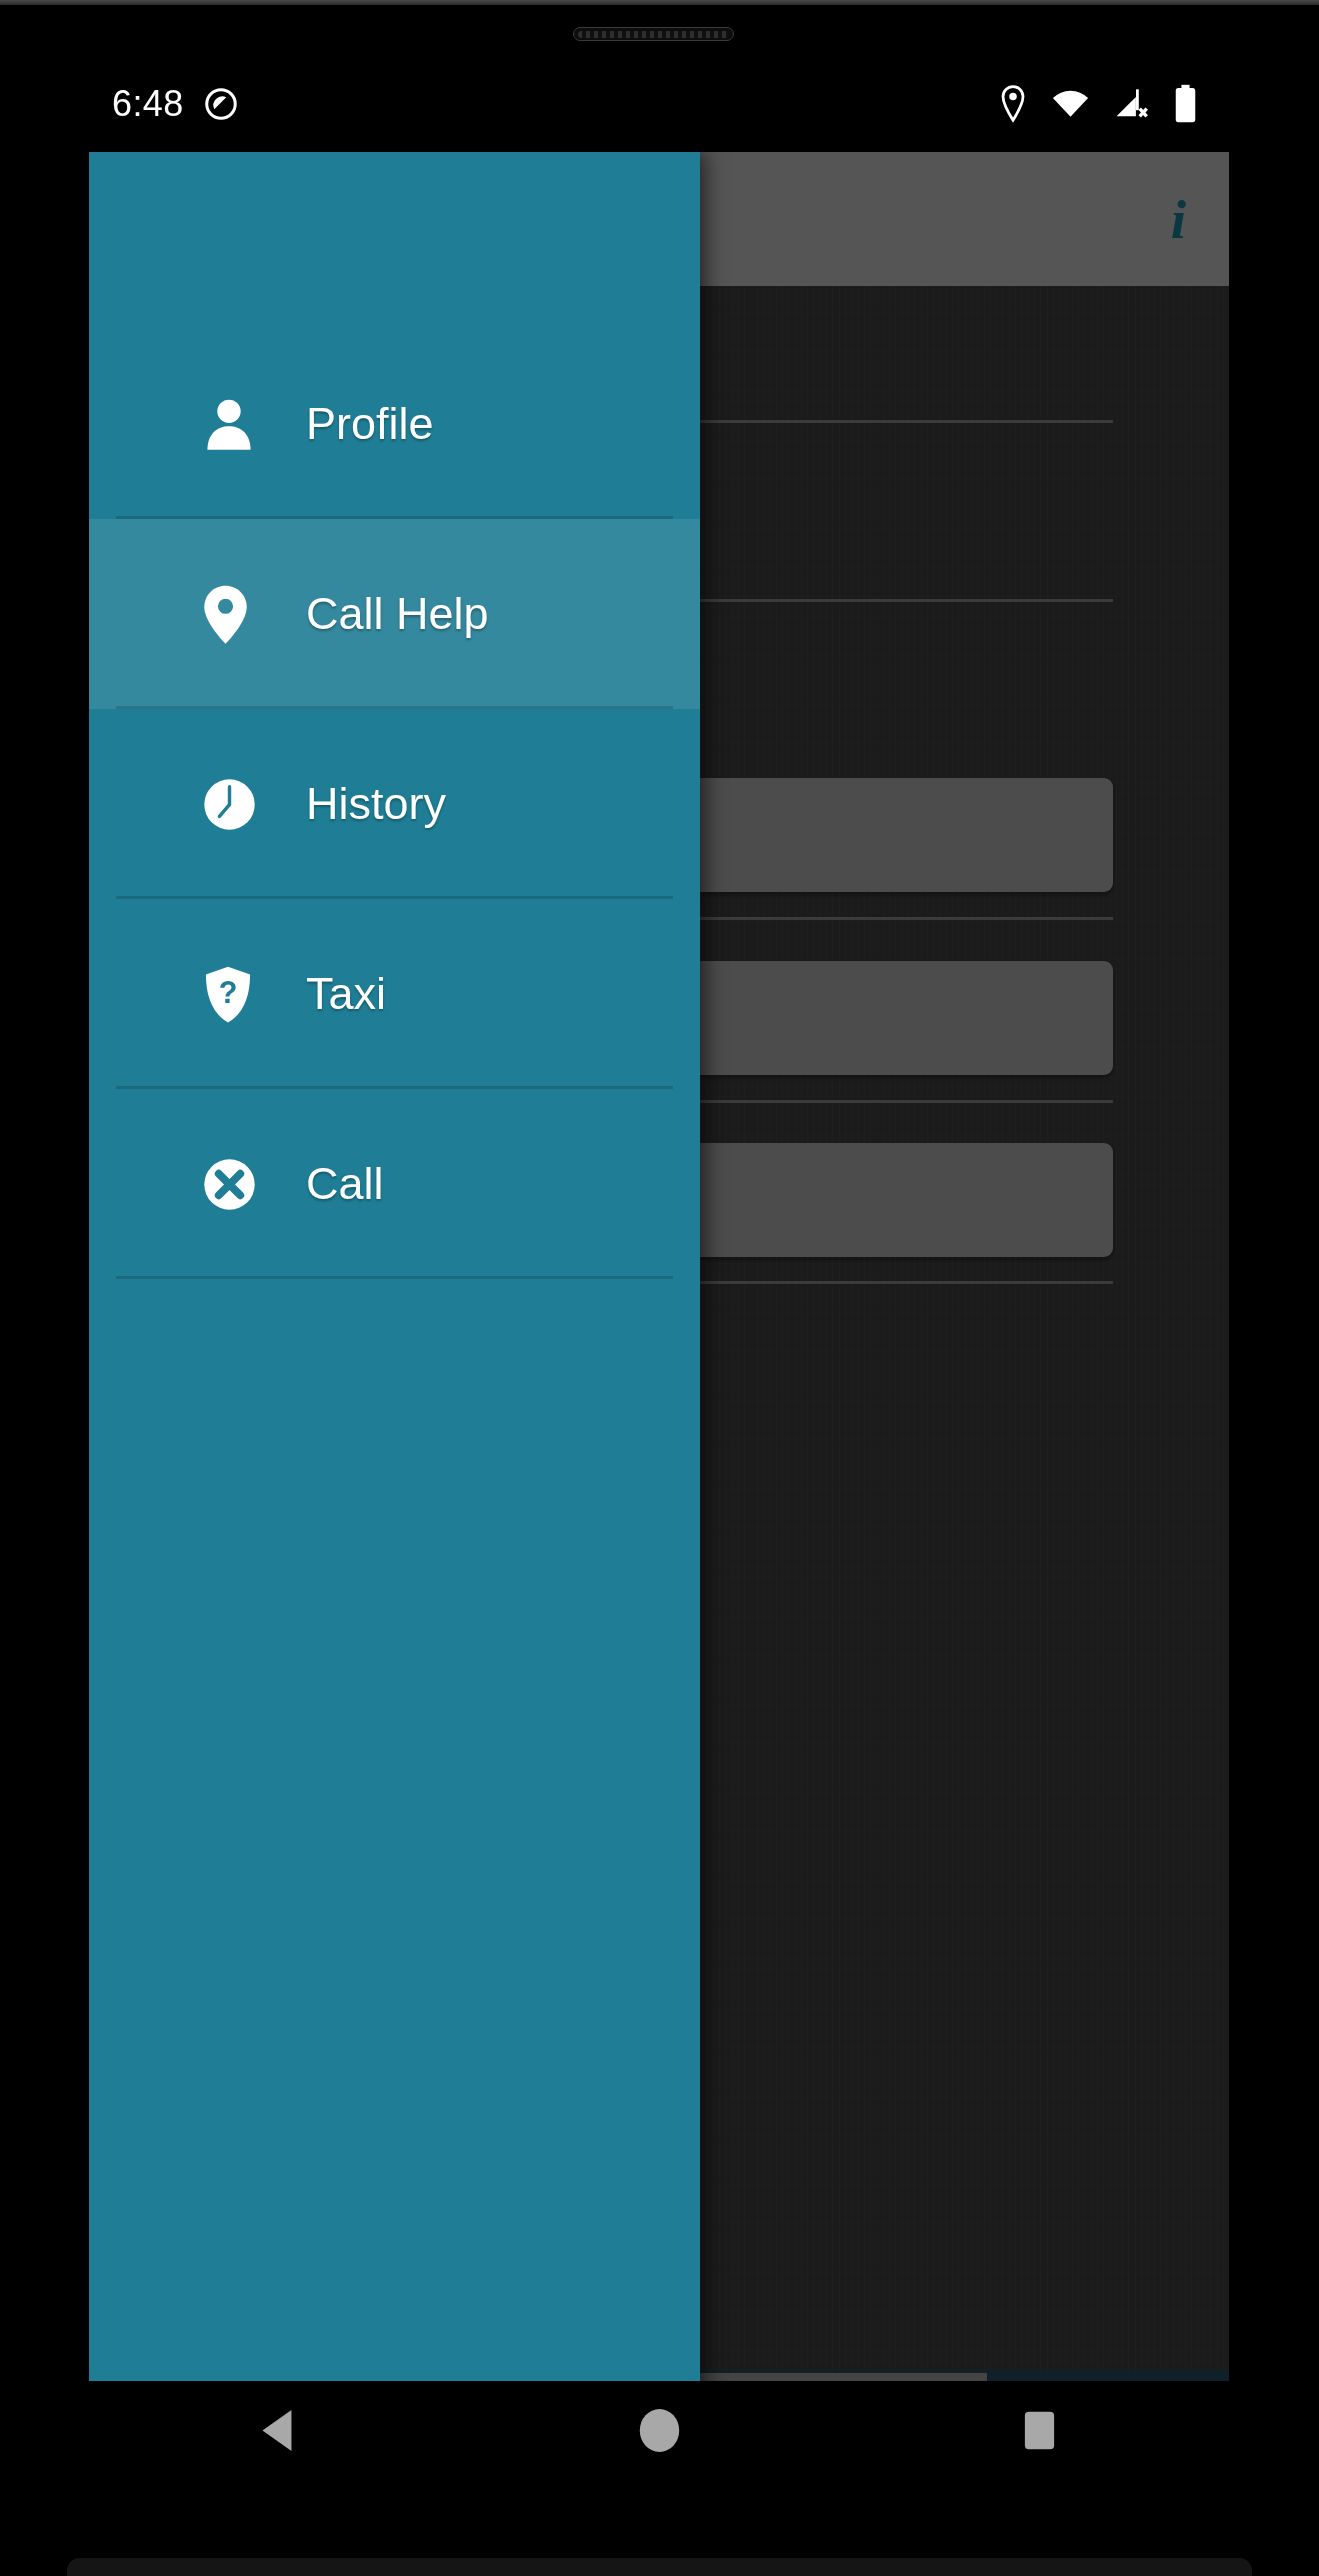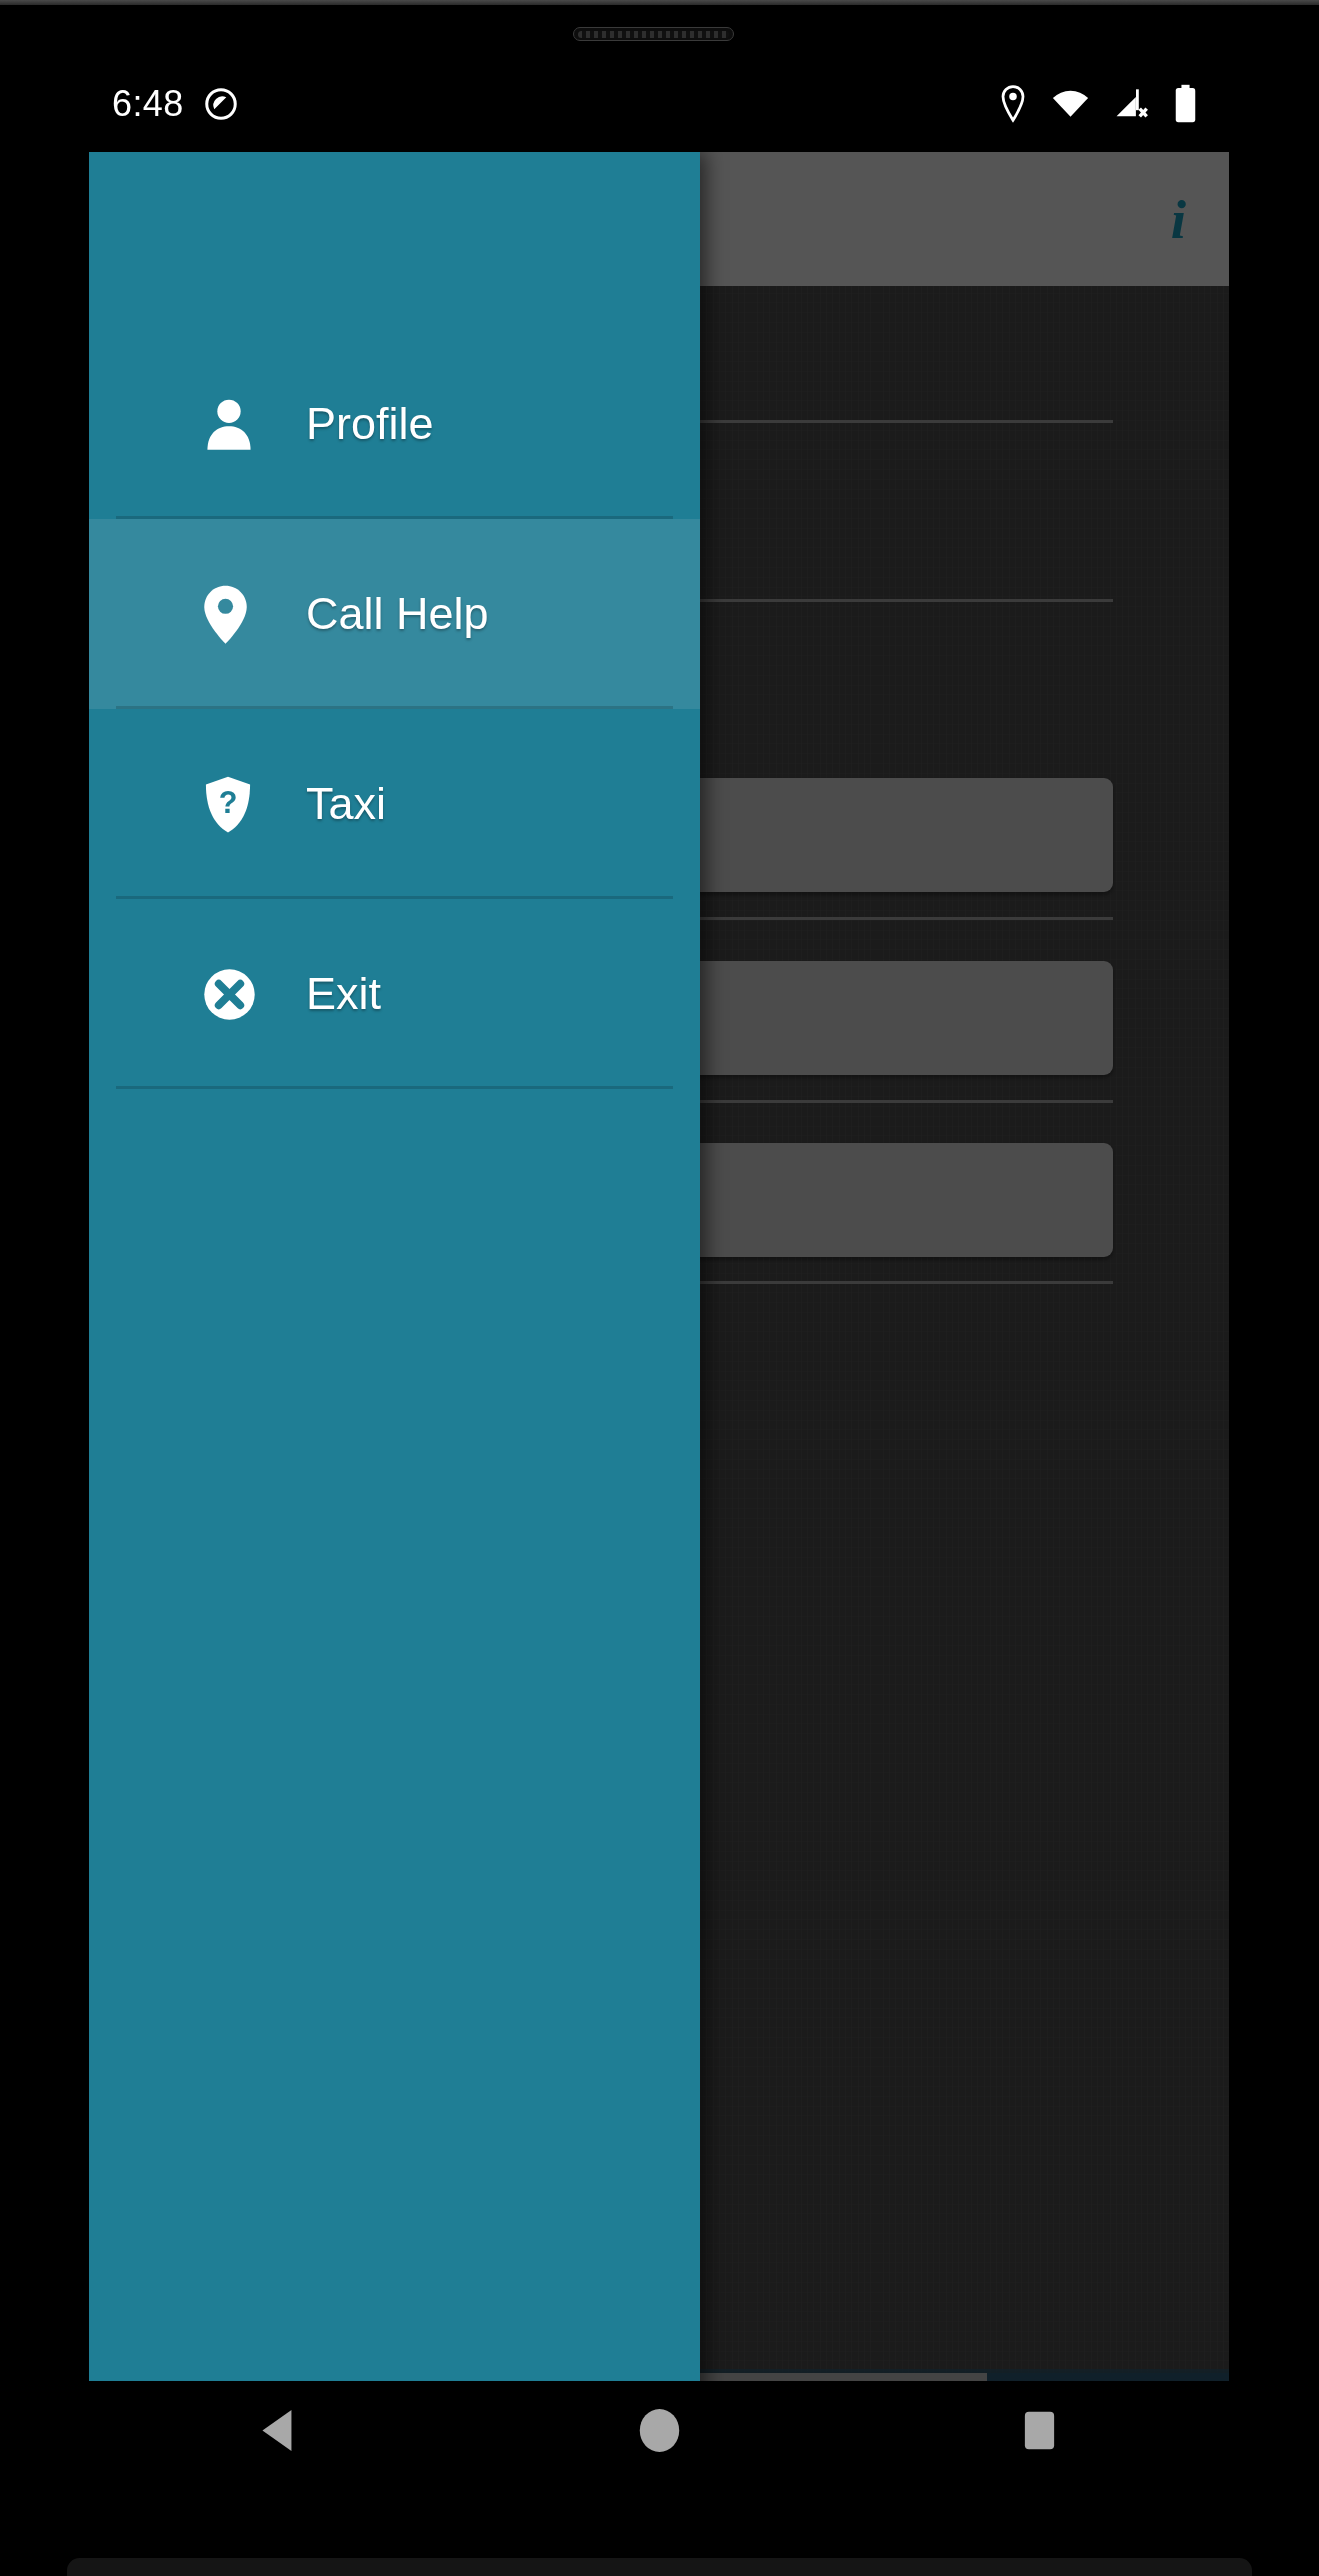--- a/index.html
+++ b/index.html
@@ -303,41 +303,51 @@
           <span class="d-icon">
             <svg width="47" height="61" viewBox="0 0 22 29">
               <path d="M11 0.8 C5.4 0.8 0.9 5.3 0.9 10.9 C0.9 18.3 11 28.4 11 28.4 C11 28.4 21.1 18.3 21.1 10.9 C21.1 5.3 16.6 0.8 11 0.8 Z" fill="#fff"></path>
               <circle cx="11" cy="10.6" r="3.6" fill="#35899e"></circle>
             </svg>
           </span>
           <span class="d-label">Call Help</span>
           <span class="drawer-divider"></span>
         </div>
 
+        <div class="drawer-item">
+          <span class="d-icon">
+            <svg width="55" height="55" viewBox="0 0 24 24">
+              <circle cx="12" cy="12" r="11" fill="#fff"></circle>
+              <path d="M12 4.2 L12 12 L7.6 17.2" stroke="#1f7e95" stroke-width="1.5" fill="none" stroke-linecap="round"></path>
+            </svg>
+          </span>
+          <span class="d-label">History</span>
+          <span class="drawer-divider"></span>
+        </div>
 
 
         <div class="drawer-item">
           <span class="d-icon">
             <svg width="52" height="59" viewBox="0 0 23 27">
               <path d="M11.5 0.8 L21.6 4.4 C21.6 15 18.2 22.6 11.5 26.3 C4.8 22.6 1.4 15 1.4 4.4 Z" fill="#fff"></path>
               <text x="11.5" y="17.4" text-anchor="middle" font-size="14" font-weight="bold" fill="#1f7e95" font-family="Liberation Sans, sans-serif">?</text>
             </svg>
           </span>
           <span class="d-label">Taxi</span>
           <span class="drawer-divider"></span>
         </div>
 
         <div class="drawer-item">
           <span class="d-icon">
             <svg width="55" height="55" viewBox="0 0 24 24">
               <circle cx="12" cy="12" r="11" fill="#fff"></circle>
               <path d="M7.3 7.3 L16.7 16.7 M16.7 7.3 L7.3 16.7" stroke="#1f7e95" stroke-width="3.4" stroke-linecap="round"></path>
             </svg>
           </span>
-          <span class="d-label">Exit</span>
+          <span class="d-label">Call</span>
           <span class="drawer-divider"></span>
         </div>
       </div>
     </div>
 
     <div id="navbar">
       <span class="nav-btn">
         <svg width="41" height="45" viewBox="0 0 24 26">
           <path d="M19 1 L19 25 L2 13 Z" fill="#a8a8a8"></path>
         </svg>

